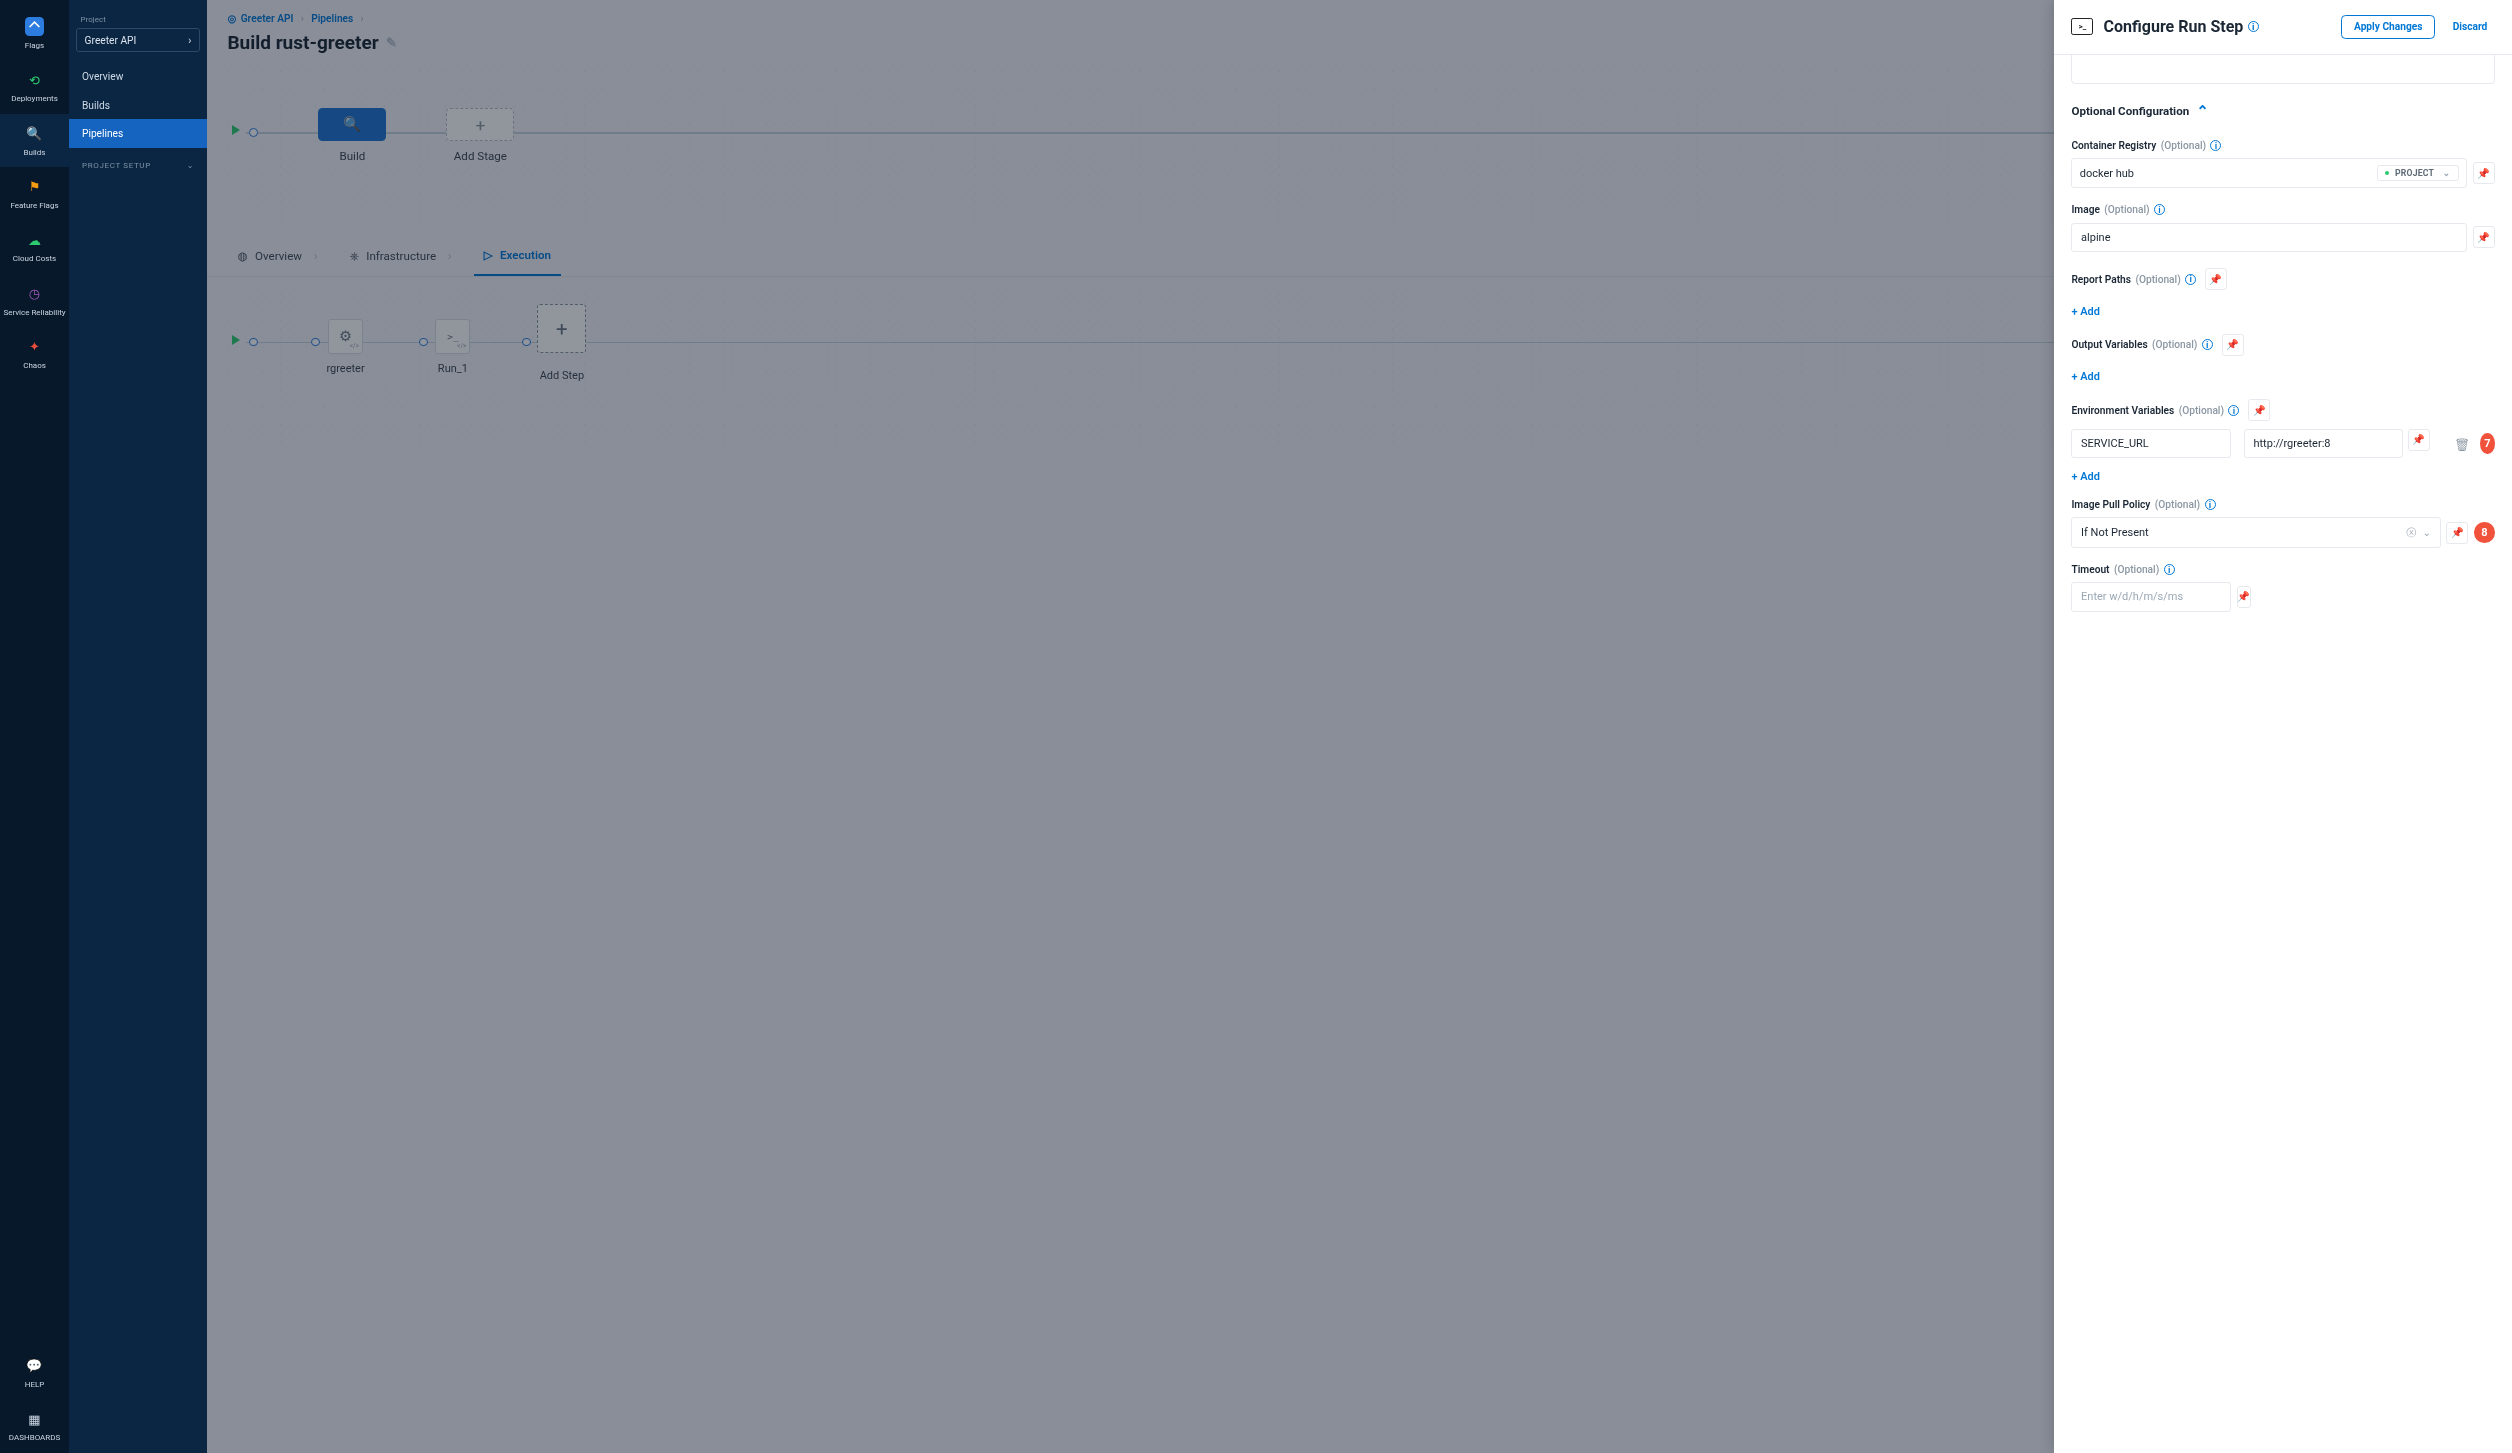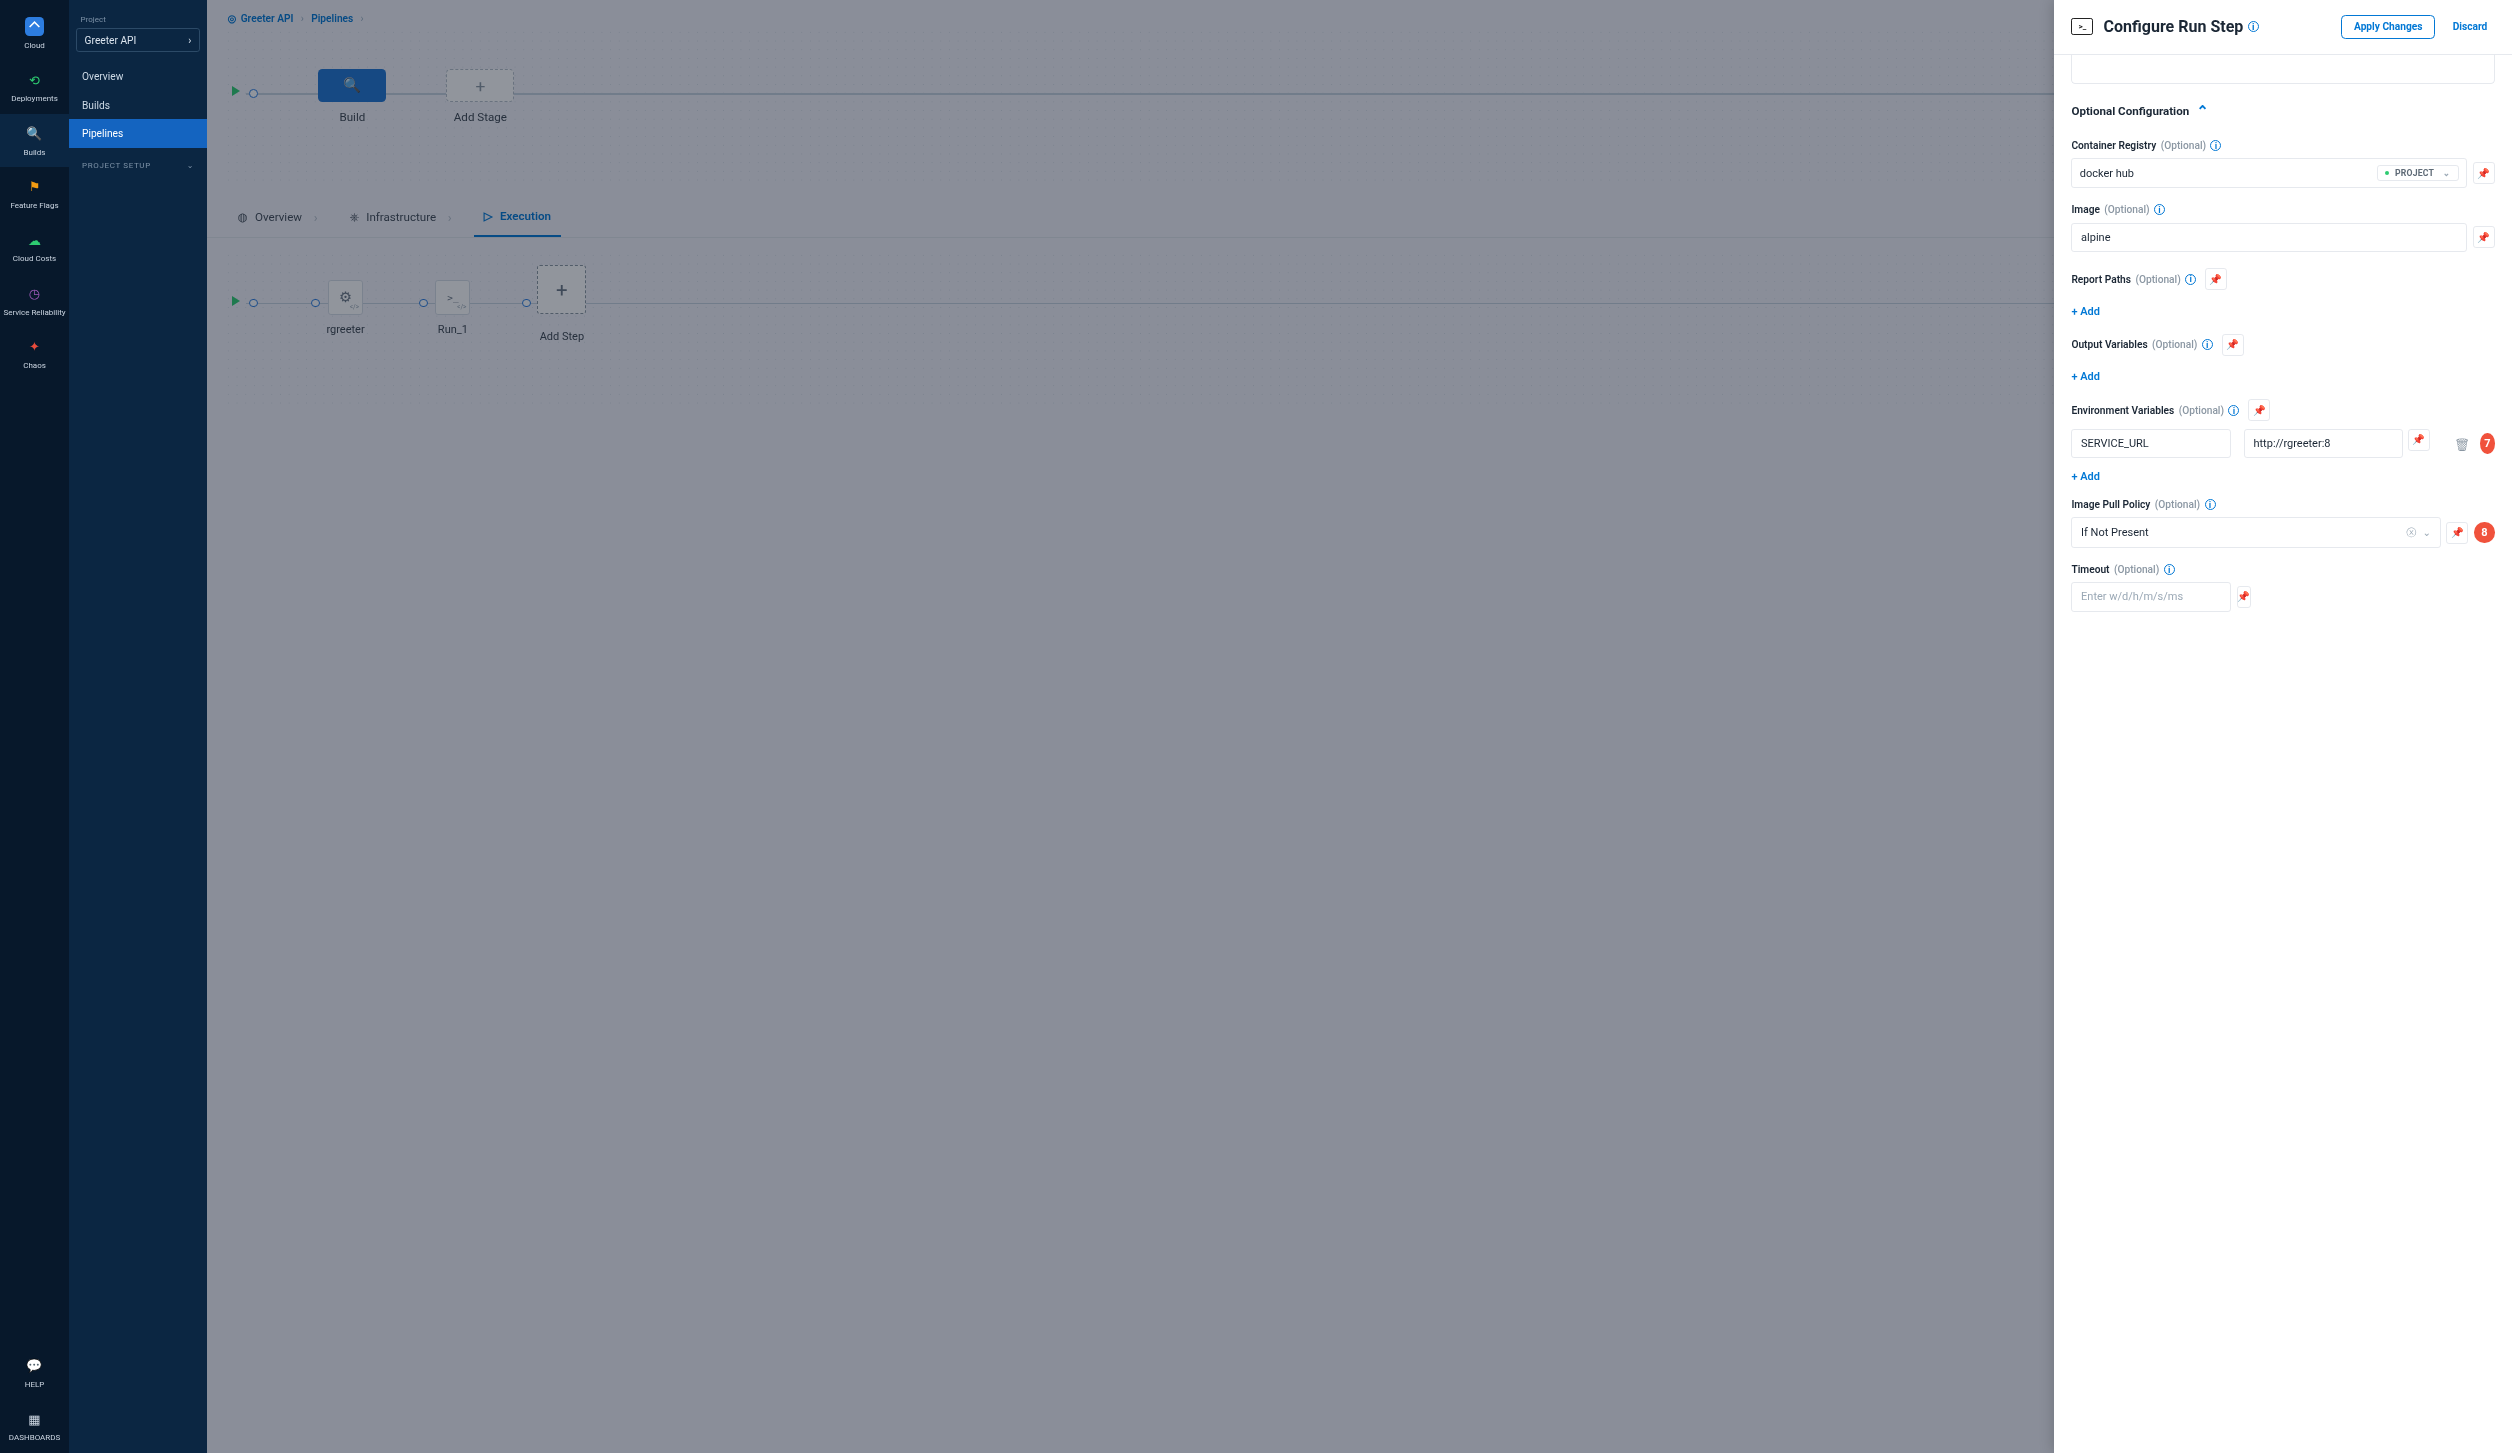--- a/index.html
+++ b/index.html
@@ -123,21 +123,21 @@
 </head>
 <body>
 
 <div class="nav-rail">
   <div class="nav-item">
     <div class="nic ic-home">
         <svg width="13" height="13" viewBox="0 0 24 24">
           <path fill="#fff" d="M12 2l10 10-2 2-8-8-8 8-2-2z"></path>
         </svg>
       </div>
-    <span>Cloud</span>
+    <span>Flags</span>
   </div>
   <div class="nav-item">
     <div class="nic ic-deploy">⟲</div>
     <span>Deployments</span>
   </div>
   <div class="nav-item active">
     <div class="nic ic-build">🔍</div>
     <span>Builds</span>
   </div>
   <div class="nav-item">
@@ -187,20 +187,30 @@
   <div class="crumbs">
     <a>
         <span>◎</span>
         <span>Greeter API</span>
       </a>
     <span class="sep">›</span>
     <a>Pipelines</a>
     <span class="sep">›</span>
   </div>
 
+  <div class="title-row">
+    <h1>
+      <span>Build rust-greeter</span>
+      <span class="edit-ic">✎</span>
+    </h1>
+    <div class="view-toggle">
+      <span class="active">VISUAL</span>
+      <span>YAML</span>
+    </div>
+  </div>
 
   <div class="stage-canvas dot-bg">
     <div class="rail"></div>
     <div class="start-ic"></div>
     <div class="start-dot"></div>
     <div class="node" style="left:94px;">
       <div class="box box-build">🔍</div>
       <div class="lbl">Build</div>
     </div>
     <div class="node" style="left:222px;">

